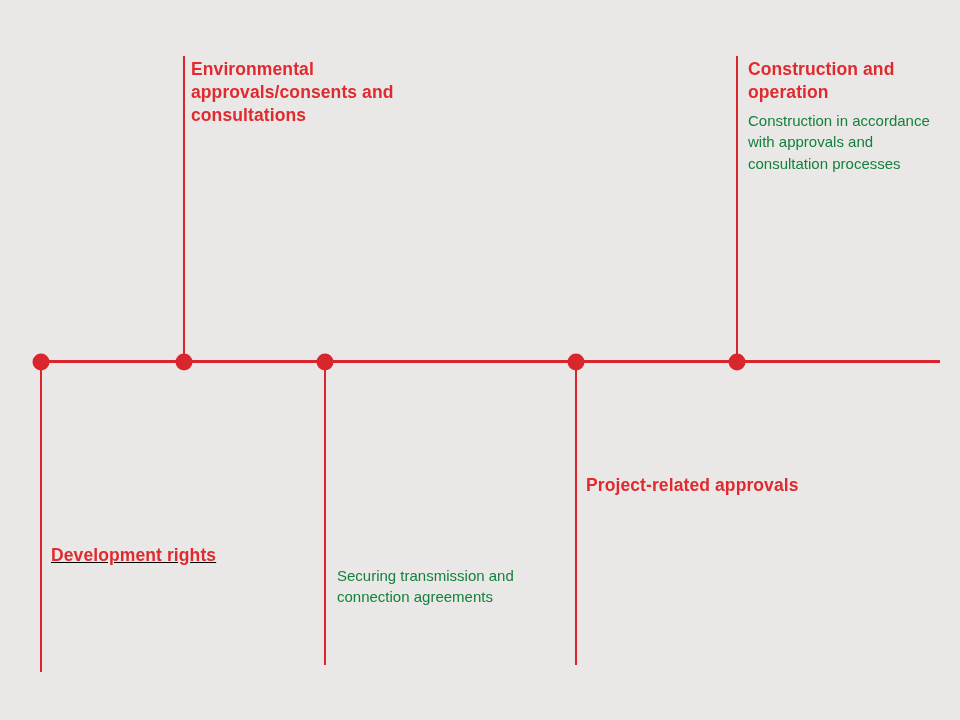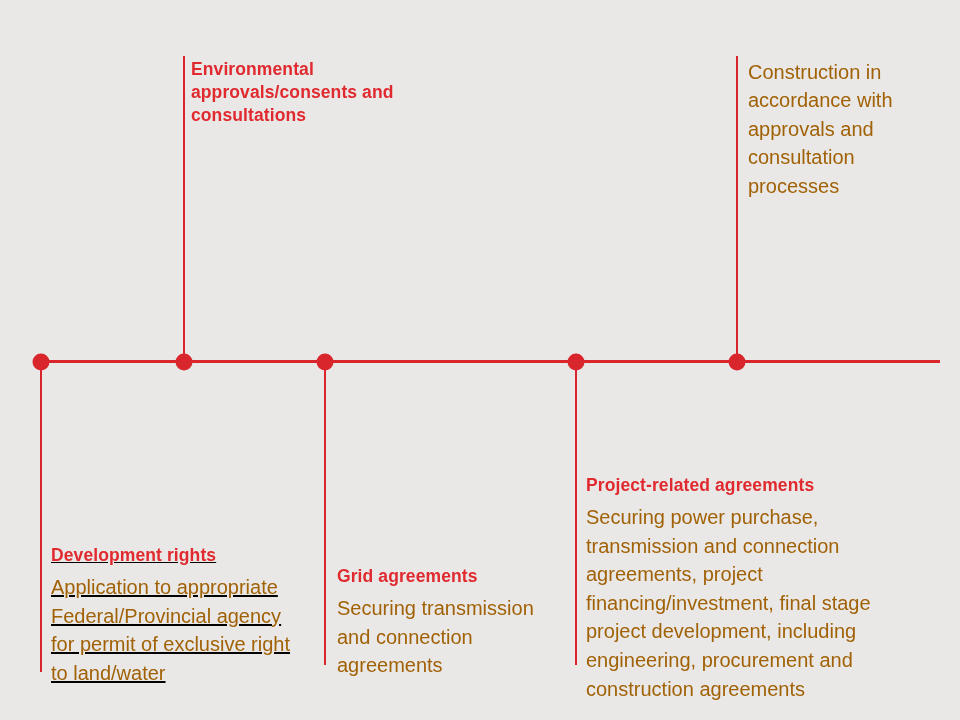--- a/index.html
+++ b/index.html
@@ -54,22 +54,22 @@
   }
   .block-title {
     color: #e02a2f;
     font-weight: bold;
     font-size: 17.5px;
     line-height: 1.32;
     margin: 0 0 6px 0;
     letter-spacing: 0.1px;
   }
   .block-body {
-    color: #a16207;
-    font-size: 20px;
+    color: #15803d;
+    font-size: 15px;
     line-height: 1.43;
     margin: 0;
   }
 
   
   #block-environmental { left: 191px; top: 58px;  width: 250px; }
   #block-construction  { left: 748px; top: 58px;  width: 188px; }
   #block-development   { left: 51px;  top: 544px; width: 240px; text-decoration: underline; }
   #block-grid          { left: 337px; top: 565px; width: 210px; }
   #block-project       { left: 586px; top: 474px; width: 300px; }
@@ -93,31 +93,29 @@
   <div class="node-dot" style="left:184px; top:362px;"></div>
   <div class="node-dot" style="left:325px; top:362px;"></div>
   <div class="node-dot" style="left:576px; top:362px;"></div>
   <div class="node-dot" style="left:737px; top:362px;"></div>
 
   <div class="block" id="block-environmental">
     <p class="block-title">Environmental approvals/consents and consultations</p>
   </div>
 
   <div class="block" id="block-construction">
+    <p class="block-title">Construction and operation</p>
     <p class="block-body">Construction in accordance with approvals and consultation processes</p>
   </div>
 
   <div class="block" id="block-development">
     <p class="block-title">Development rights</p>
-    <p class="block-body">Application to appropriate Federal/Provincial agency for permit of exclusive right to land/water</p>
   </div>
 
   <div class="block" id="block-grid">
-    <p class="block-title">Grid agreements</p>
     <p class="block-body">Securing transmission and connection agreements</p>
   </div>
 
   <div class="block" id="block-project">
-    <p class="block-title">Project-related agreements</p>
-    <p class="block-body">Securing power purchase, transmission and connection agreements, project financing/investment, final stage project development, including engineering, procurement and construction agreements</p>
+    <p class="block-title">Project-related approvals</p>
   </div>
 
 </div>
 
 </body></html>

